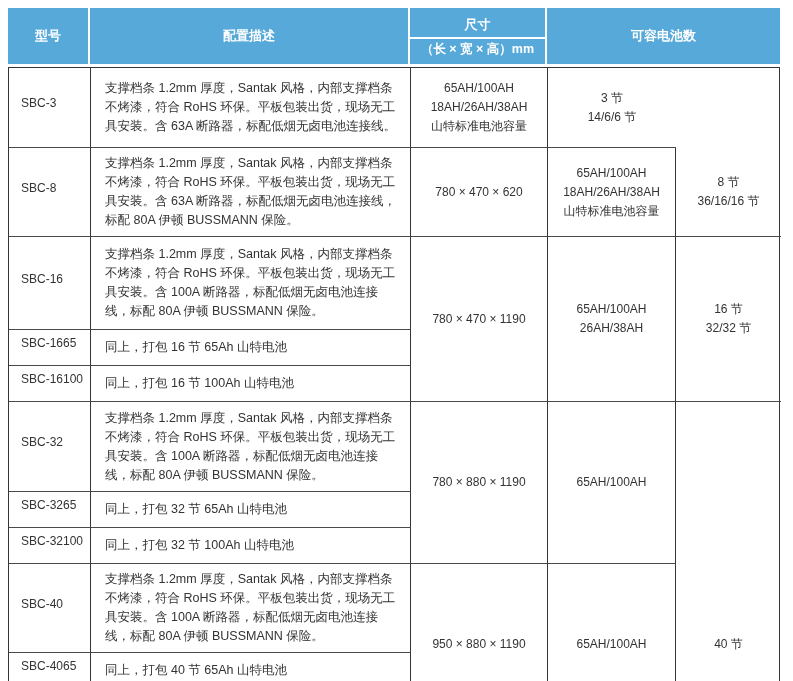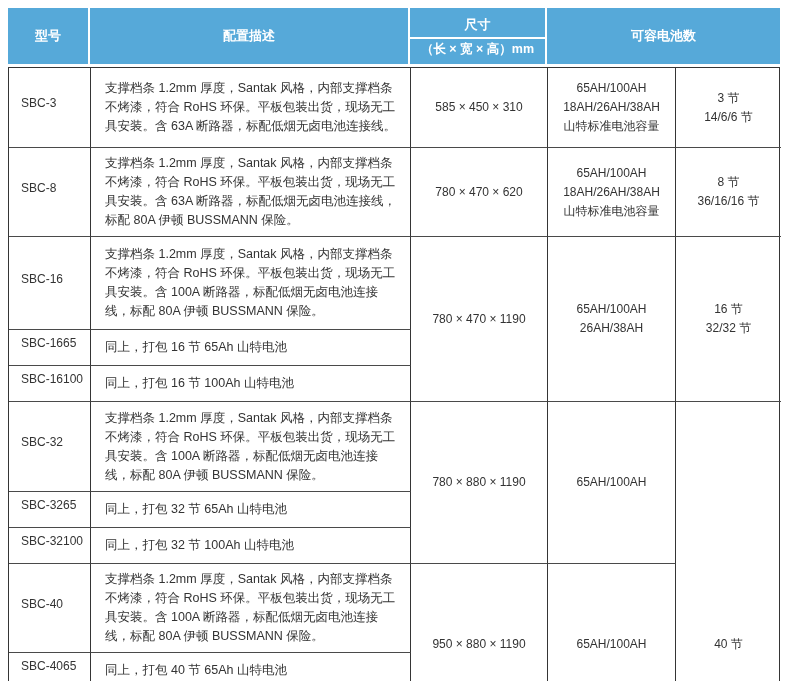--- a/index.html
+++ b/index.html
@@ -93,21 +93,20 @@
       <div class="dims-sub">（长 × 宽 × 高）mm</div>
     </div>
     <div class="th th-batt">可容电池数</div>
   </div>
 
   <div class="tbody">
 
     <div class="group grid g-a">
       <div class="cell model">SBC-3</div>
       <div class="cell desc">支撑档条 1.2mm 厚度，Santak 风格，内部支撑档条不烤漆，符合 RoHS 环保。平板包装出货，现场无工具安装。含 63A 断路器，标配低烟无卤电池连接线。</div>
-      <div class="cell mid">585 × 450 × 310</div>
       <div class="cell mid">65AH/100AH
 18AH/26AH/38AH
 山特标准电池容量</div>
       <div class="cell mid last-col">3 节
 14/6/6 节</div>
     </div>
 
     <div class="group grid g-b">
       <div class="cell model">SBC-8</div>
       <div class="cell desc">支撑档条 1.2mm 厚度，Santak 风格，内部支撑档条不烤漆，符合 RoHS 环保。平板包装出货，现场无工具安装。含 63A 断路器，标配低烟无卤电池连接线，标配 80A 伊顿 BUSSMANN 保险。</div>

